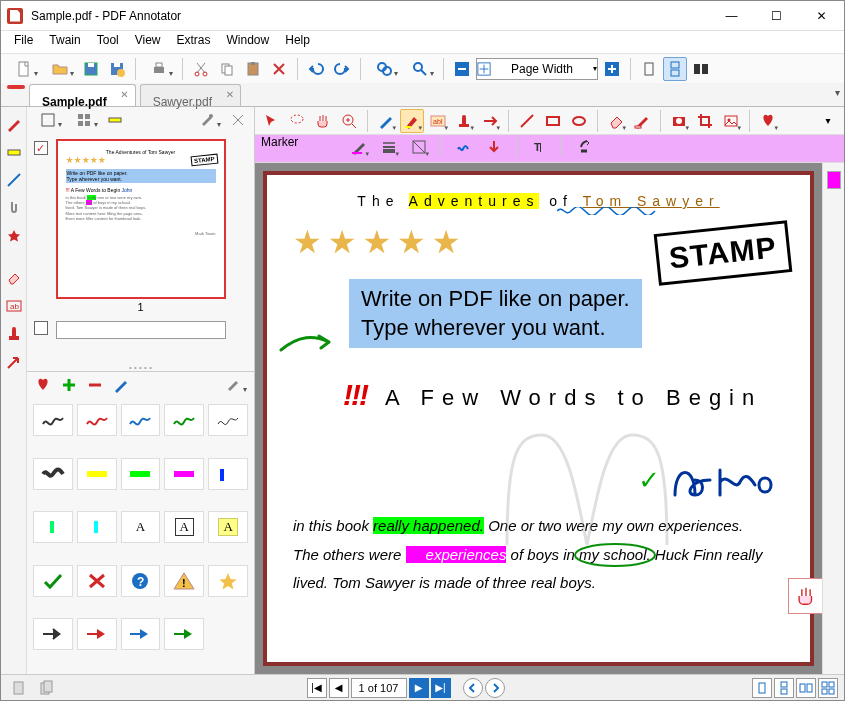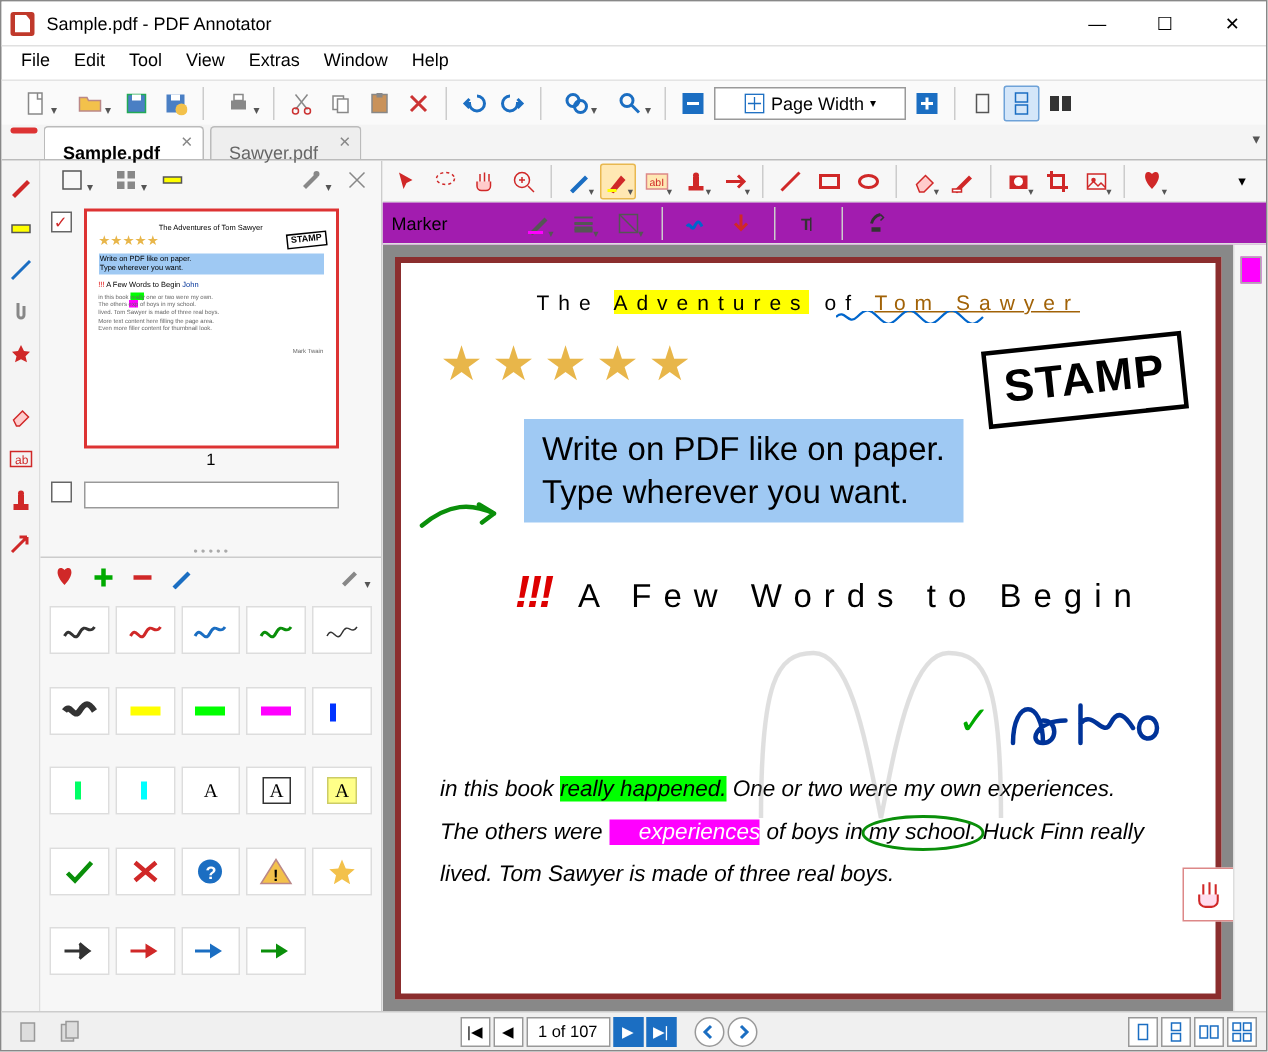--- a/index.html
+++ b/index.html
@@ -17,21 +17,21 @@
 .menubar { height: 22px; display: flex; align-items: flex-start; padding: 0 7px; gap: 4px; font-size: 12px; }
 .menubar .menuitem { padding: 2px 6px; cursor: pointer; }
 
 
 .maintoolbar { height: 30px; display: flex; align-items: center; padding: 0 6px; gap: 2px; border-top: 1px solid #e4e4e4; background:#fafafa; }
 .tbtn { width: 24px; height: 24px; display:flex;align-items:center;justify-content:center; border:1px solid transparent; cursor:pointer; border-radius:2px;}
 .tbtn svg { width:16px;height:16px; }
 .tbtn.dd { width:34px; position:relative;}
 .tbtn.dd:after{content:"▾";font-size:8px;color:#555;position:absolute;right:2px;bottom:2px;}
 .sep { width:1px; height:22px; background:#ccc; margin:0 4px; }
-.zoomsel { height:22px;font-size:12px;border:1px solid #999;padding:0 19px; display:flex;align-items:center;gap:4px; background:#fff; min-width:100px;}
+.zoomsel { height:22px;font-size:12px;border:1px solid #999;padding:0 0; display:flex;align-items:center;gap:20px; background:#fff; min-width:100px;}
 .zoomsel .zicon{width:14px;height:14px;}
 .tbtn.pressed{background:#d4e6f9;border-color:#6ea2d8;}
 
 
 .tabrow { height:24px; display:flex; align-items:flex-end; padding-left:28px; background:#f4f4f4; border-bottom:1px solid #bbb; position:relative;}
 .tab { height:22px; padding:12px 28px 0 12px; font-size:12px; display:flex;align-items:center; border:1px solid #bbb; border-bottom:none; background:#fff; border-radius:3px 3px 0 0; margin-right:4px; position:relative;cursor:pointer;text-align:center;}
 .tab.inactive { background:#eee; color:#666;}
 .tab .tclose{position:absolute;right:6px;top:4px;font-size:10px;color:#888;cursor:pointer;}
 .tabrow .taboverflow{position:absolute;right:4px;top:4px;font-size:10px;color:#555;cursor:pointer;}
 .tabrow .redind{position:absolute;left:6px; top:2px; width:18px;height:4px;background:#d33; border-radius:2px;}
@@ -60,21 +60,21 @@
 
 .stampspanel{flex:1;display:flex;flex-direction:column;}
 .stamptoolbar{height:26px;display:flex;align-items:center;padding:0 4px;gap:2px;}
 .stampgrid{flex:1;overflow:auto;padding:6px;display:grid;grid-template-columns:repeat(5,1fr);gap:4px;}
 .stampcell{height:32px;border:1px solid #ddd;background:#fff;display:flex;align-items:center;justify-content:center;font-size:14px;cursor:pointer;}
 .stampcell svg{width:24px;height:20px;}
 
 
 .maincol{flex:1;display:flex;flex-direction:column;overflow:hidden;}
 .anntoolbar{height:28px;display:flex;align-items:center;padding:0 4px;gap:2px;background:#f7f7f7;border-bottom:1px solid #ddd;}
-.anntoolbar2{height:28px;display:flex;align-items:center;padding:0 6px;gap:6px;background:#a21caf;border-bottom:1px solid #ddd;}
+.anntoolbar2{height:28px;display:flex;align-items:flex-start;padding:0 6px;gap:6px;background:#f0abfc;border-bottom:1px solid #ddd;}
 .anntoolbar2 .lbl{font-size:12px;min-width:80px;}
 .atbtn{width:24px;height:24px;display:flex;align-items:center;justify-content:center;cursor:pointer;border:1px solid transparent;border-radius:2px;position:relative;}
 .atbtn.sel{background:#ffe8b3;border-color:#e8b850;}
 .atbtn svg{width:16px;height:16px;}
 .atbtn.dd:after{content:"▾";font-size:7px;color:#555;position:absolute;right:1px;bottom:0;}
 
 
 .rightcolorbar{width:22px;background:#f4f4f4;border-left:1px solid #ddd;display:flex;flex-direction:column;align-items:center;padding-top:8px;gap:6px;}
 .rcsw{width:14px;height:18px;border:1px solid #aaa;cursor:pointer;}
 
@@ -117,21 +117,21 @@
   <div class="title">Sample.pdf - PDF Annotator</div>
   <div class="winbtns">
     <div class="winbtn">—</div>
     <div class="winbtn">☐</div>
     <div class="winbtn">✕</div>
   </div>
 </div>
 
 <div class="menubar">
   <div class="menuitem"><span>File</span></div>
-  <div class="menuitem"><span>Edit</span></div>
+  <div class="menuitem"><span>Twain</span></div>
   <div class="menuitem"><span>Tool</span></div>
   <div class="menuitem"><span>View</span></div>
   <div class="menuitem"><span>Extras</span></div>
   <div class="menuitem"><span>Window</span></div>
   <div class="menuitem"><span>Help</span></div>
 </div>
 
 <div class="maintoolbar">
   <div class="tbtn dd">
       <svg viewBox="0 0 16 16">

